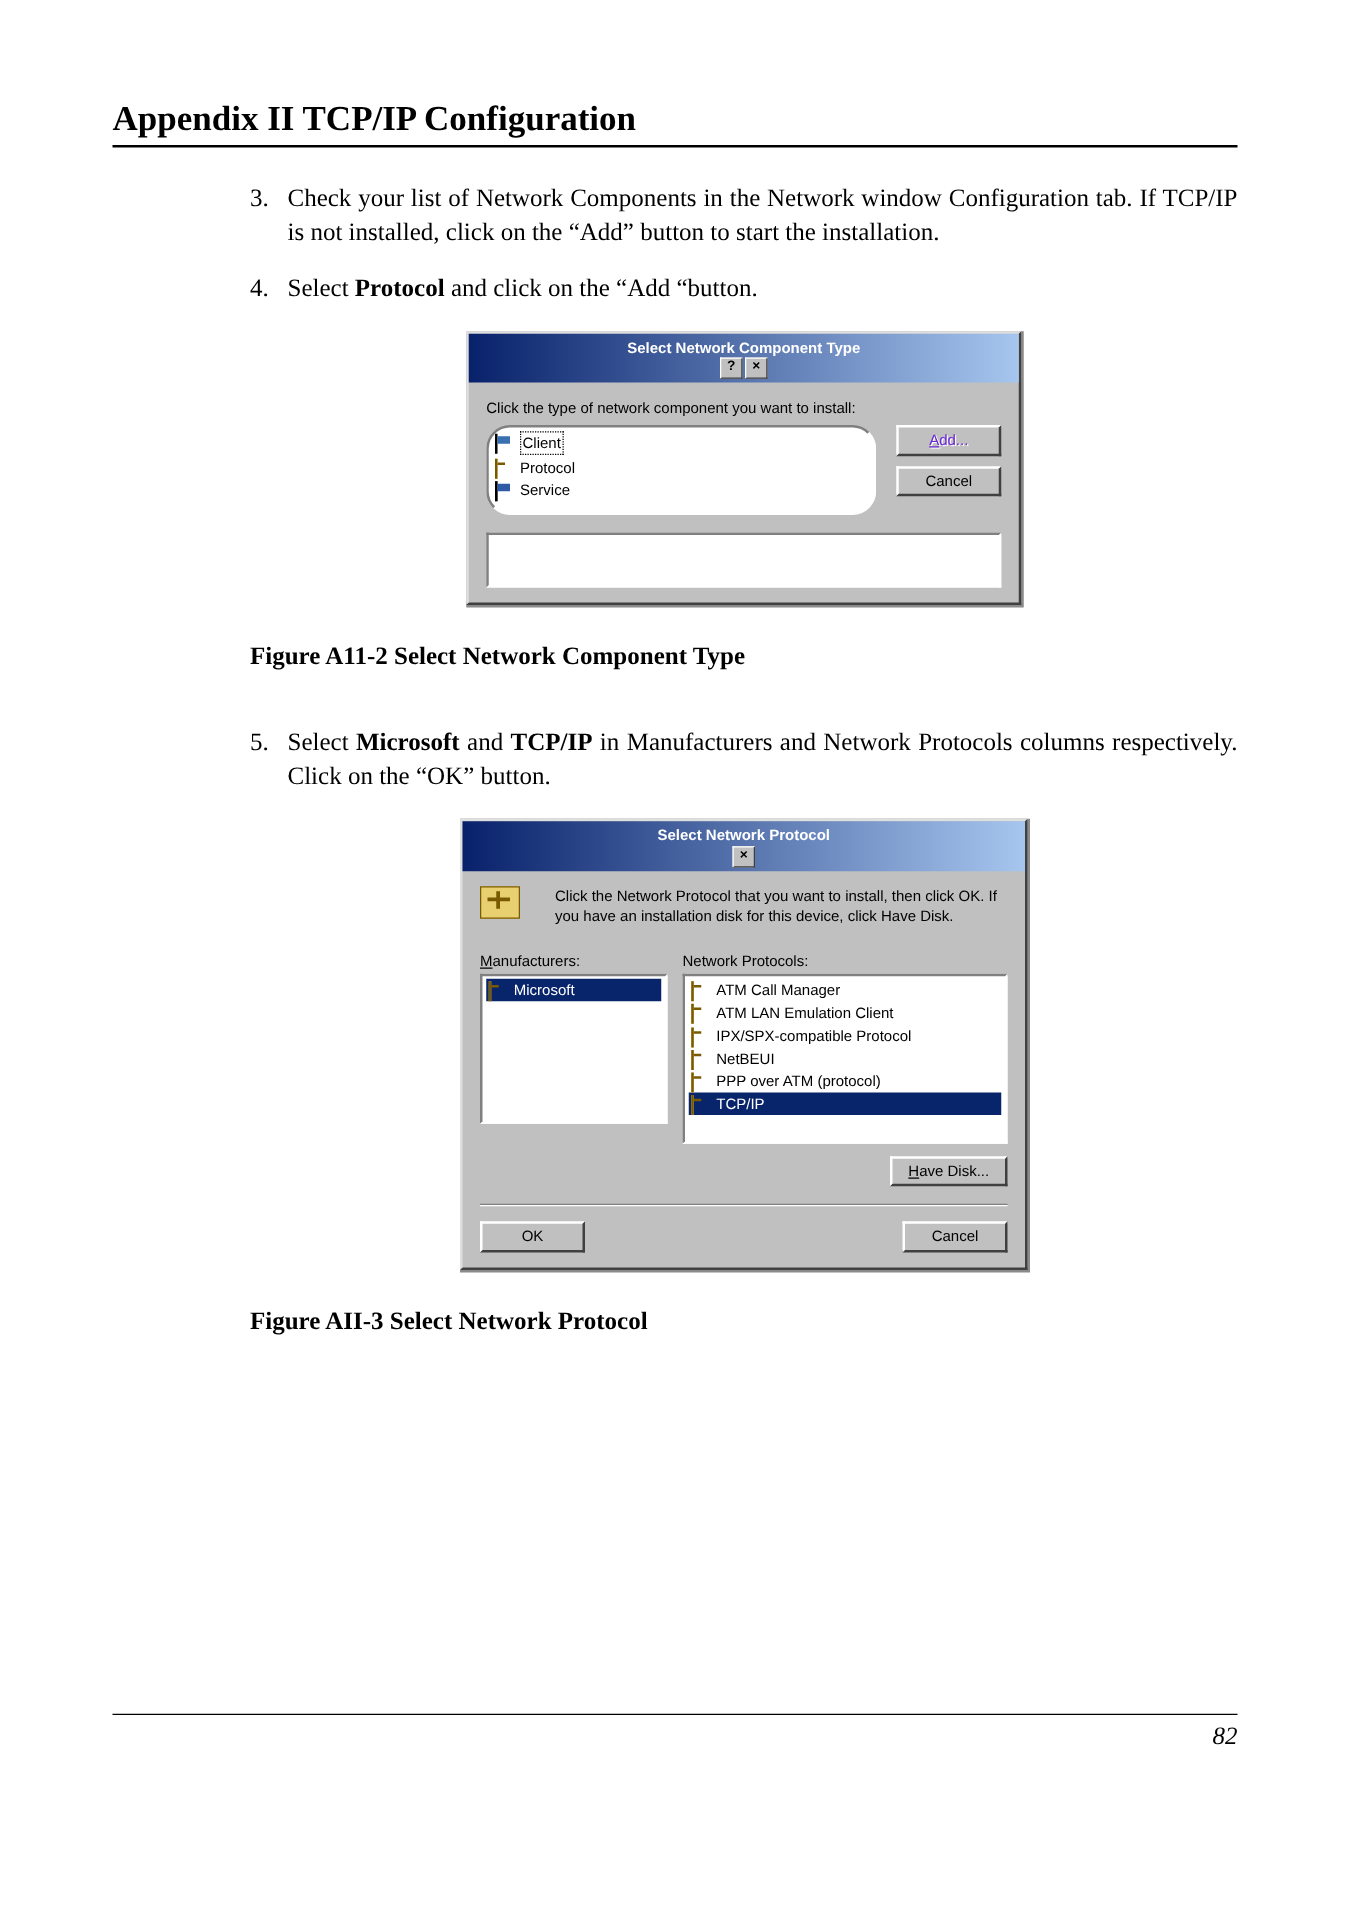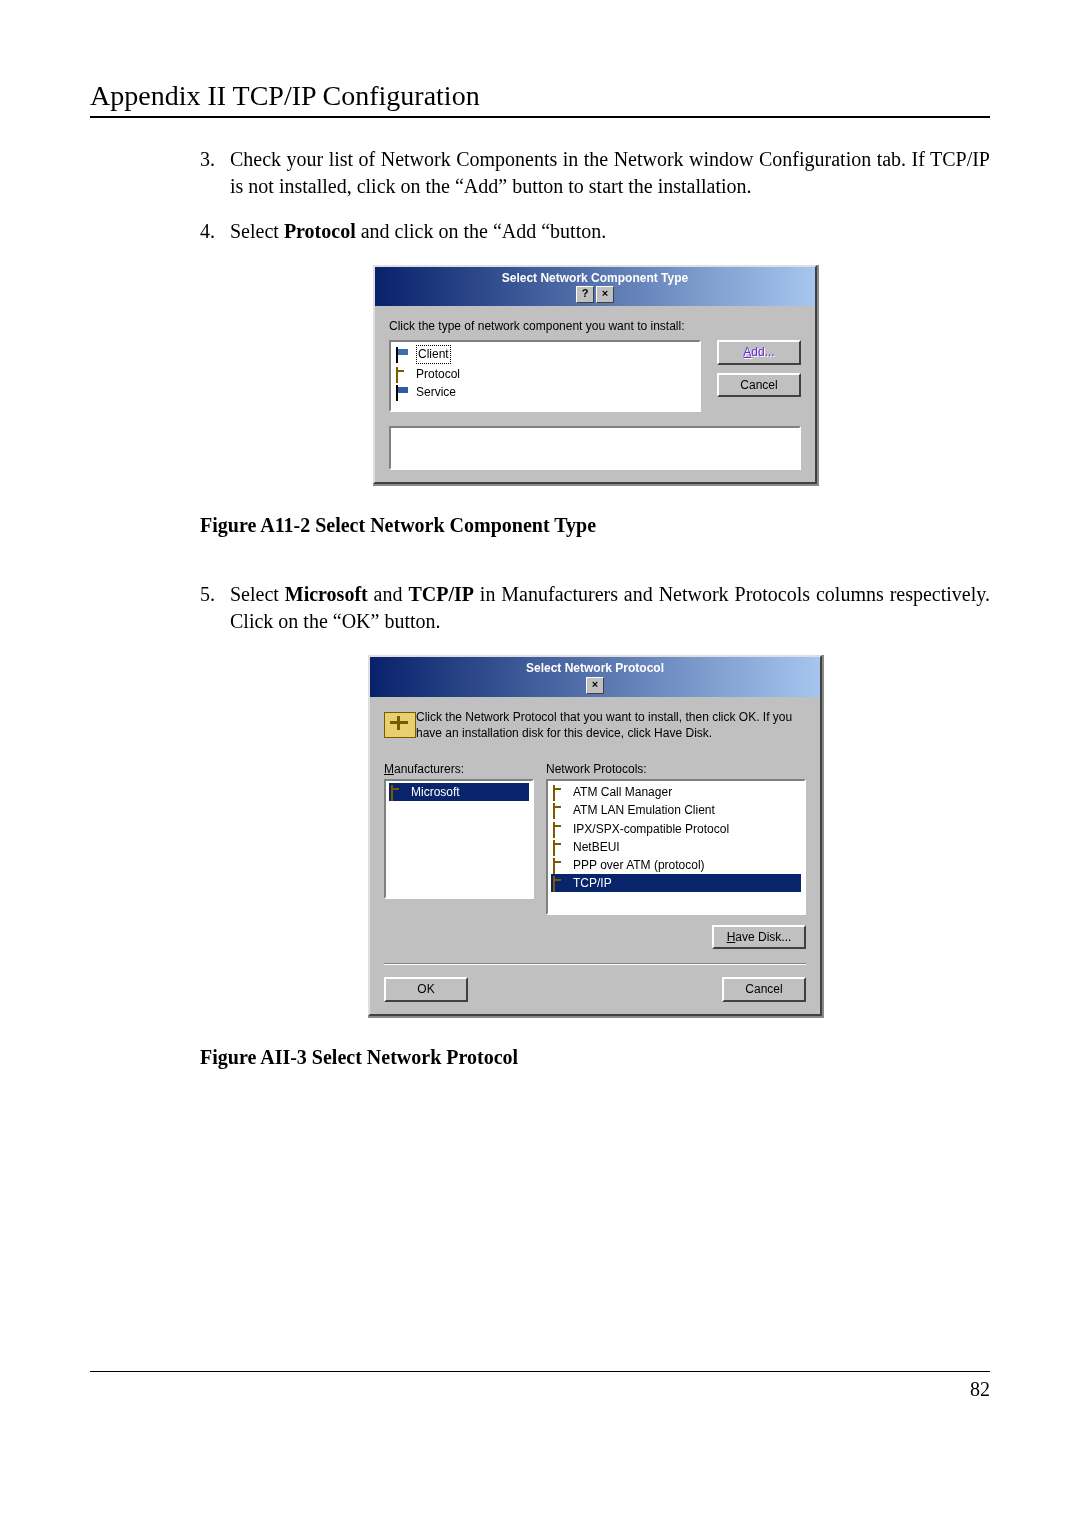--- a/index.html
+++ b/index.html
@@ -6,21 +6,21 @@
     font-family: "Times New Roman", Times, serif;
     margin: 0;
     padding: 80px 90px 40px 90px;
     width: 1080px;
     box-sizing: border-box;
     background: #fff;
     color: #000;
   }
   .header {
     font-size: 28px;
-    font-weight: normal;
+    font-weight: bold;
     border-bottom: 2px solid #000;
     padding-bottom: 4px;
     margin-bottom: 28px;
   }
   .content {
     margin-left: 110px;
     font-size: 20px;
     line-height: 1.35;
   }
   .step {
@@ -110,45 +110,46 @@
     width:10px;height:10px;border:1px solid #7a5a00;background:#e8d070;transform:rotate(0deg);
   }
   .ico-protocol::after{content:"";position:absolute;width:6px;height:2px;background:#7a5a00;top:3px;left:2px;}
   .ico-service {
     width:14px;height:10px;border:1px solid #000;background:#444;position:relative;
   }
   .ico-service::after{content:"";position:absolute;top:1px;left:1px;width:10px;height:6px;background:#2e5aa8;}
 
   .dlg1 { width: 440px; }
   .dlg1 .row { display:flex; gap:16px; }
-  .dlg1 .listbox { flex:1; height:72px; }
+  .dlg1 .listbox { flex:1; height:72px;border-radius:19px; }
   .dlg1 .btns { display:flex; flex-direction:column; gap:8px; margin-top:0; }
   .dlg1 .desc { height:44px; margin-top:14px; }
 
   .dlg2 { width: 450px; }
-  .dlg2 .toprow { display:flex; gap:0; align-items:center; margin-bottom:20px; }
+  .dlg2 .toprow { display:flex; gap:28px; align-items:flex-start; margin-bottom:20px; }
   .dlg2 .colhdrs { display:flex; gap:12px; }
   .dlg2 .colhdrs > div:first-child { width:150px; }
   .dlg2 .lists { display:flex; gap:12px; margin-top:2px; }
   .dlg2 .mfr { width:150px; height:120px; }
   .dlg2 .prot { flex:1; height:136px; }
   .dlg2 .btnrow { display:flex; justify-content:space-between; gap:10px; margin-top:12px; }
   .dlg2 .haverow { display:flex; justify-content:flex-end; margin-top:10px; }
   .dlg2 .bigico {
     width:30px;height:24px;position:relative;border:1px solid #7a5a00;background:#e8d070;
   }
   .dlg2 .bigico::before{content:"";position:absolute;width:18px;height:3px;background:#7a5a00;left:5px;top:8px;}
   .dlg2 .bigico::after{content:"";position:absolute;width:3px;height:14px;background:#7a5a00;left:12px;top:3px;}
 
   .pagefoot {
     margin-top: 300px;
     border-top: 1px solid #000;
     text-align: right;
     font-size: 20px;
     padding-top: 6px;
+    font-style: italic;
   }
 </style>
 </head>
 <body>
 
 <div class="header">Appendix II   TCP/IP Configuration</div>
 
 <div class="content">
 
   <div class="step">

